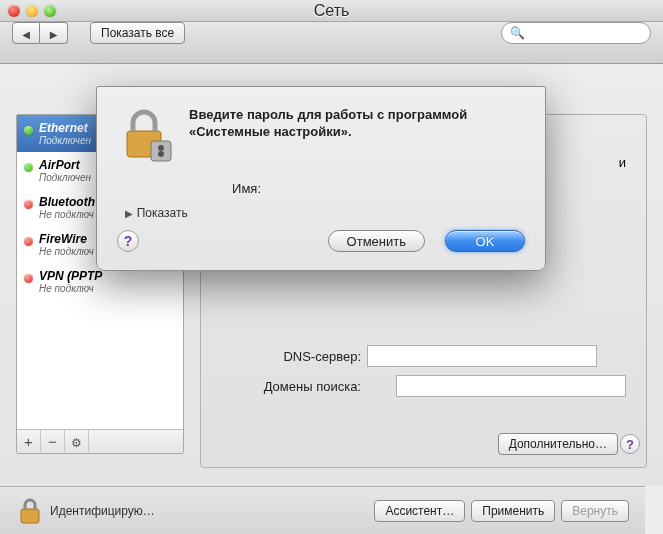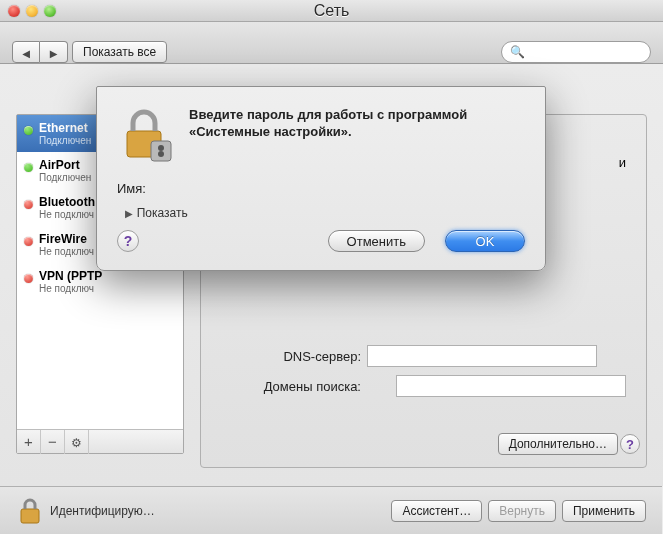--- a/index.html
+++ b/index.html
@@ -8,34 +8,34 @@
 
 .titlebar { height: 22px; background: linear-gradient(#e8e8e8,#d1d1d1); border-bottom: 1px solid #a7a7a7; position: relative; display: flex; align-items: center; }
 .traffic { display: flex; gap: 6px; padding-left: 8px; }
 .traffic-dot { width: 12px; height: 12px; border-radius: 50%; box-shadow: inset 0 1px 1px rgba(255,255,255,.5), 0 0 1px rgba(0,0,0,.5); }
 .dot-red { background: radial-gradient(circle at 40% 35%, #ff8b80, #e0443e 60%, #b8201a); }
 .dot-yellow { background: radial-gradient(circle at 40% 35%, #ffe27a, #f6b83c 60%, #c88a14); }
 .dot-green { background: radial-gradient(circle at 40% 35%, #b4f08e, #63c53c 60%, #3a8e1c); }
 .title { position: absolute; left: 0; right: 0; text-align: center; font-size: 16px; color: #2a2a2a; text-shadow: 0 1px 0 #fff; }
 
 
-.toolbar { height: 42px; background: linear-gradient(#e6e6e6,#cfcfcf); border-bottom: 1px solid #9d9d9d; display: flex; align-items: flex-end; padding: 0 12px; gap: 4px; }
+.toolbar { height: 42px; background: linear-gradient(#e6e6e6,#cfcfcf); border-bottom: 1px solid #9d9d9d; display: flex; align-items: flex-start; padding: 0 12px; gap: 22px; }
 .seg { display: flex; }
 .seg-btn { border: 1px solid #8b8b8b; background: linear-gradient(#fdfdfd,#e2e2e2); height: 22px; width: 28px; display: flex; align-items: center; justify-content: center; box-shadow: inset 0 1px 0 #fff; }
 .seg-btn:first-child { border-radius: 4px 0 0 4px; }
 .seg-btn:last-child { border-radius: 0 4px 4px 0; border-left: none; }
 .pill-btn { border: 1px solid #8b8b8b; background: linear-gradient(#fdfdfd,#e2e2e2); border-radius: 4px; height: 22px; padding: 0 10px; font-size: 12px; box-shadow: inset 0 1px 0 #fff; color: #222; }
 .search { margin-left: auto; height: 22px; width: 150px; border: 1px solid #9d9d9d; border-radius: 11px; background: #fff; display: flex; align-items: center; padding: 0 8px; font-size: 12px; }
 
 
 .content { position: absolute; top: 64px; left: 0; right: 0; bottom: 48px; background: linear-gradient(#ececec,#e4e4e4); }
 
 
 .sidebar { position: absolute; left: 16px; top: 50px; width: 168px; height: 340px; background: #fff; border: 1px solid #a8a8a8; border-radius: 2px; }
-.sb-list { height: 314px; overflow: hidden; }
+.sb-list { height: 314px; overflow: hidden; font-style: italic; }
 .sb-item { padding: 6px 8px 6px 22px; position: relative; border-bottom: 0; }
 .sb-item.selected { background: linear-gradient(#5b94d6,#3a6fb5); color: #fff; }
 .sb-item.selected .sub { color: #d4e3f4; }
 .sb-title { font-size: 12px; font-weight: bold; color: #000; }
 .sb-item.selected .sb-title { color: #fff; }
 .sb-item .sub { font-size: 10px; color: #6a6a6a; }
 .sb-dot { position: absolute; left: 7px; top: 11px; width: 9px; height: 9px; border-radius: 50%; box-shadow: 0 0 1px rgba(0,0,0,.6), inset 0 1px 1px rgba(255,255,255,.6); }
 .dot-grn { background: radial-gradient(circle at 35% 30%, #9be87c, #3fb61b); }
 .dot-rd { background: radial-gradient(circle at 35% 30%, #ff9a90, #d23128); }
 .sb-footer { height: 24px; border-top: 1px solid #bdbdbd; display: flex; align-items: center; background: linear-gradient(#f4f4f4,#e4e4e4); font-size: 16px; color: #555; }
@@ -43,33 +43,33 @@
 
 
 .right-panel { position: absolute; left: 200px; right: 16px; top: 50px; bottom: 18px; background: linear-gradient(#eaeaea,#e0e0e0); border: 1px solid #b0b0b0; border-radius: 4px; }
 .rp-row { position: absolute; display: flex; align-items: center; gap: 6px; }
 .rp-label { text-align: right; color: #222; font-size: 13px; width: 160px; }
 .rp-field { height: 22px; width: 230px; background: #fff; border: 1px solid #b0b0b0; }
 .adv-btn { position: absolute; right: 28px; bottom: 12px; }
 .help-small { width: 20px; height: 20px; border-radius: 50%; border: 1px solid #9f9f9f; background: linear-gradient(#fff,#e3e3e3); color: #6b3fa3; font-weight: bold; font-size: 13px; display:flex;align-items:center;justify-content:center; position: absolute; right: 6px; bottom: 13px; }
 
 
-.bottom { position: absolute; left: 0; right: 1px; bottom: 0; height: 48px; background: linear-gradient(#e6e6e6,#d5d5d5); border-top: 1px solid #b0b0b0; display: flex; align-items: center; padding: 0 16px; }
+.bottom { position: absolute; left: 0; right: 18px; bottom: 0; height: 48px; background: linear-gradient(#e6e6e6,#d5d5d5); border-top: 1px solid #b0b0b0; display: flex; align-items: center; padding: 0 16px; }
 .lock { width: 28px; height: 32px; position: relative; margin-right: 6px; }
 .lock svg { width:100%; height:100%; }
 .bottom .pill-btn { margin-left: 6px; }
 .bottom .pill-btn.disabled { color: #9d9d9d; }
 
 
 .dialog { position: absolute; left: 96px; top: 86px; width: 450px; background: linear-gradient(#efefef,#e6e6e6); border: 1px solid #8e8e8e; border-radius: 2px 2px 8px 8px; box-shadow: 0 14px 40px rgba(0,0,0,.45); padding: 18px 20px 18px 20px; }
 .dlg-top { display: flex; gap: 14px; margin-bottom: 18px; }
 .dlg-icon { width: 58px; height: 58px; flex: none; }
 .dlg-msg { font-size: 13px; font-weight: bold; color: #222; line-height: 1.3; padding-top: 2px; }
 .dlg-row { display: flex; align-items: center; margin-bottom: 10px; }
-.dlg-label { width: 160px; text-align: left; padding-right: 16px; font-size: 13px; color: #222; }
+.dlg-label { width: 160px; text-align: right; padding-right: 16px; font-size: 13px; color: #222; }
 .dlg-input { flex: 1; height: 22px; border: 1px solid #6d8fbf; background: #fff; padding: 2px 6px; font-size: 13px; box-shadow: 0 0 2px rgba(80,130,200,.6); outline: none; }
 .disclosure { display: flex; align-items: center; font-size: 12px; color: #333; margin: 6px 0 10px 8px; gap: 4px; }
 .tri { font-size: 10px; color: #555; }
 .dlg-bottom { display: flex; align-items: center; }
 .help { width: 22px; height: 22px; border-radius: 50%; border: 1px solid #9f9f9f; background: linear-gradient(#fff,#e0e0e0); color: #6b3fa3; font-weight: bold; font-size: 14px; display:flex;align-items:center;justify-content:center; }
 .dlg-bottom .spacer { flex: 1; }
 .aqua-btn { height: 22px; padding: 0 18px; border-radius: 11px; border: 1px solid #888; background: linear-gradient(#fefefe,#ddd); font-size: 13px; color: #222; margin-left: 10px; box-shadow: inset 0 1px 0 #fff; }
 .aqua-btn.default { background: linear-gradient(#a9d2ff,#3f8ef0 50%,#2c7ae5); border-color: #2b64b4; color: #fff; text-shadow: 0 -1px 0 rgba(0,0,0,.3); box-shadow: inset 0 1px 0 rgba(255,255,255,.6), 0 0 4px rgba(60,140,240,.7); min-width: 80px; margin-left: 20px; }
 
 .arrow-left::before { content:"◀"; font-size:10px; color:#4a4a4a; }
@@ -165,22 +165,22 @@
 <div class="bottom">
   <div class="lock">
     <svg viewBox="0 0 28 32">
         <rect x="5" y="14" width="18" height="14" rx="2" fill="#d9a441" stroke="#a87718"></rect>
         <path d="M9 14 v-4 a5 5 0 0 1 10 0 v4" fill="none" stroke="#888" stroke-width="3"></path>
       </svg>
   </div>
   <span style="font-size:12px;color:#333;">Идентифицирую…</span>
   <div style="flex:1"></div>
   <button class="pill-btn">Ассистент…</button>
+  <button class="pill-btn">Применить</button>
   <button class="pill-btn disabled">Вернуть</button>
-  <button class="pill-btn">Применить</button>
 </div>
 
 <div class="dialog">
   <div class="dlg-top">
     <div class="dlg-icon">
       <svg viewBox="0 0 58 58">
         <rect x="10" y="26" width="34" height="26" rx="3" fill="#d9a441" stroke="#a87718"></rect>
         <path d="M16 26 v-8 a11 11 0 0 1 22 0 v8" fill="none" stroke="#9a9a9a" stroke-width="5"></path>
         <rect x="34" y="36" width="20" height="20" rx="3" fill="#b9b9b9" stroke="#777"></rect>
         <circle cx="44" cy="43" r="3" fill="#555"></circle>

